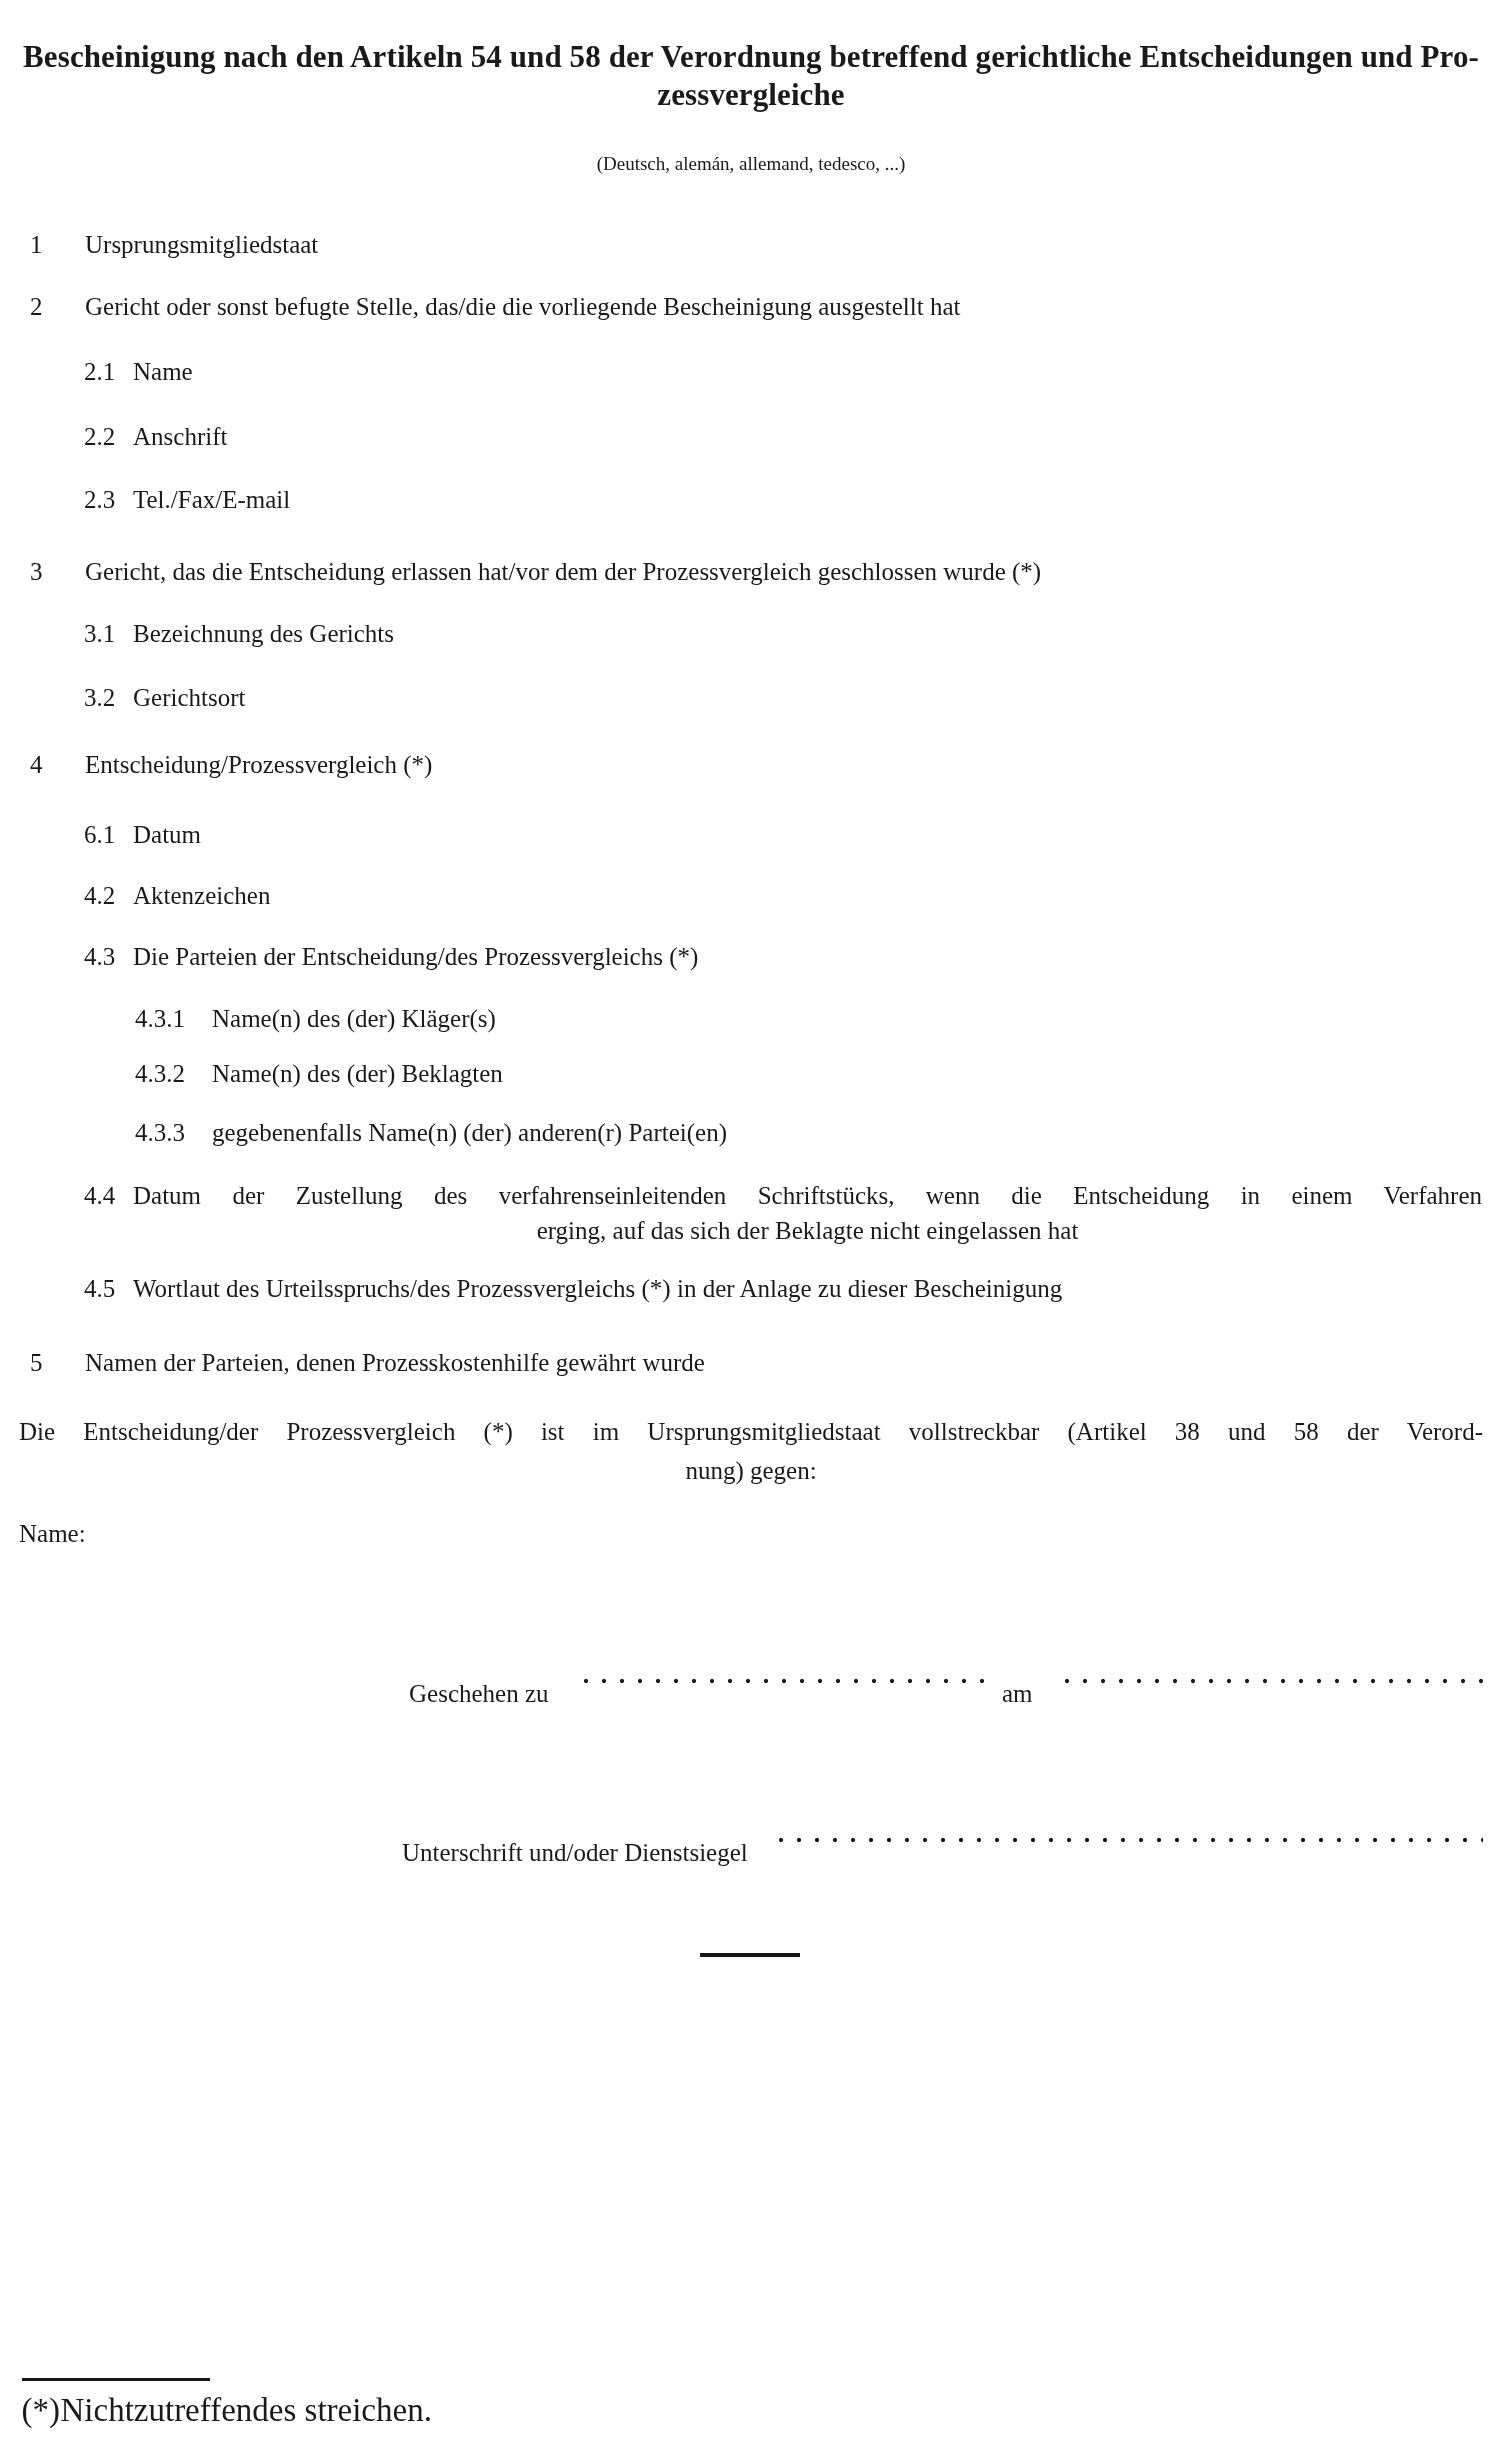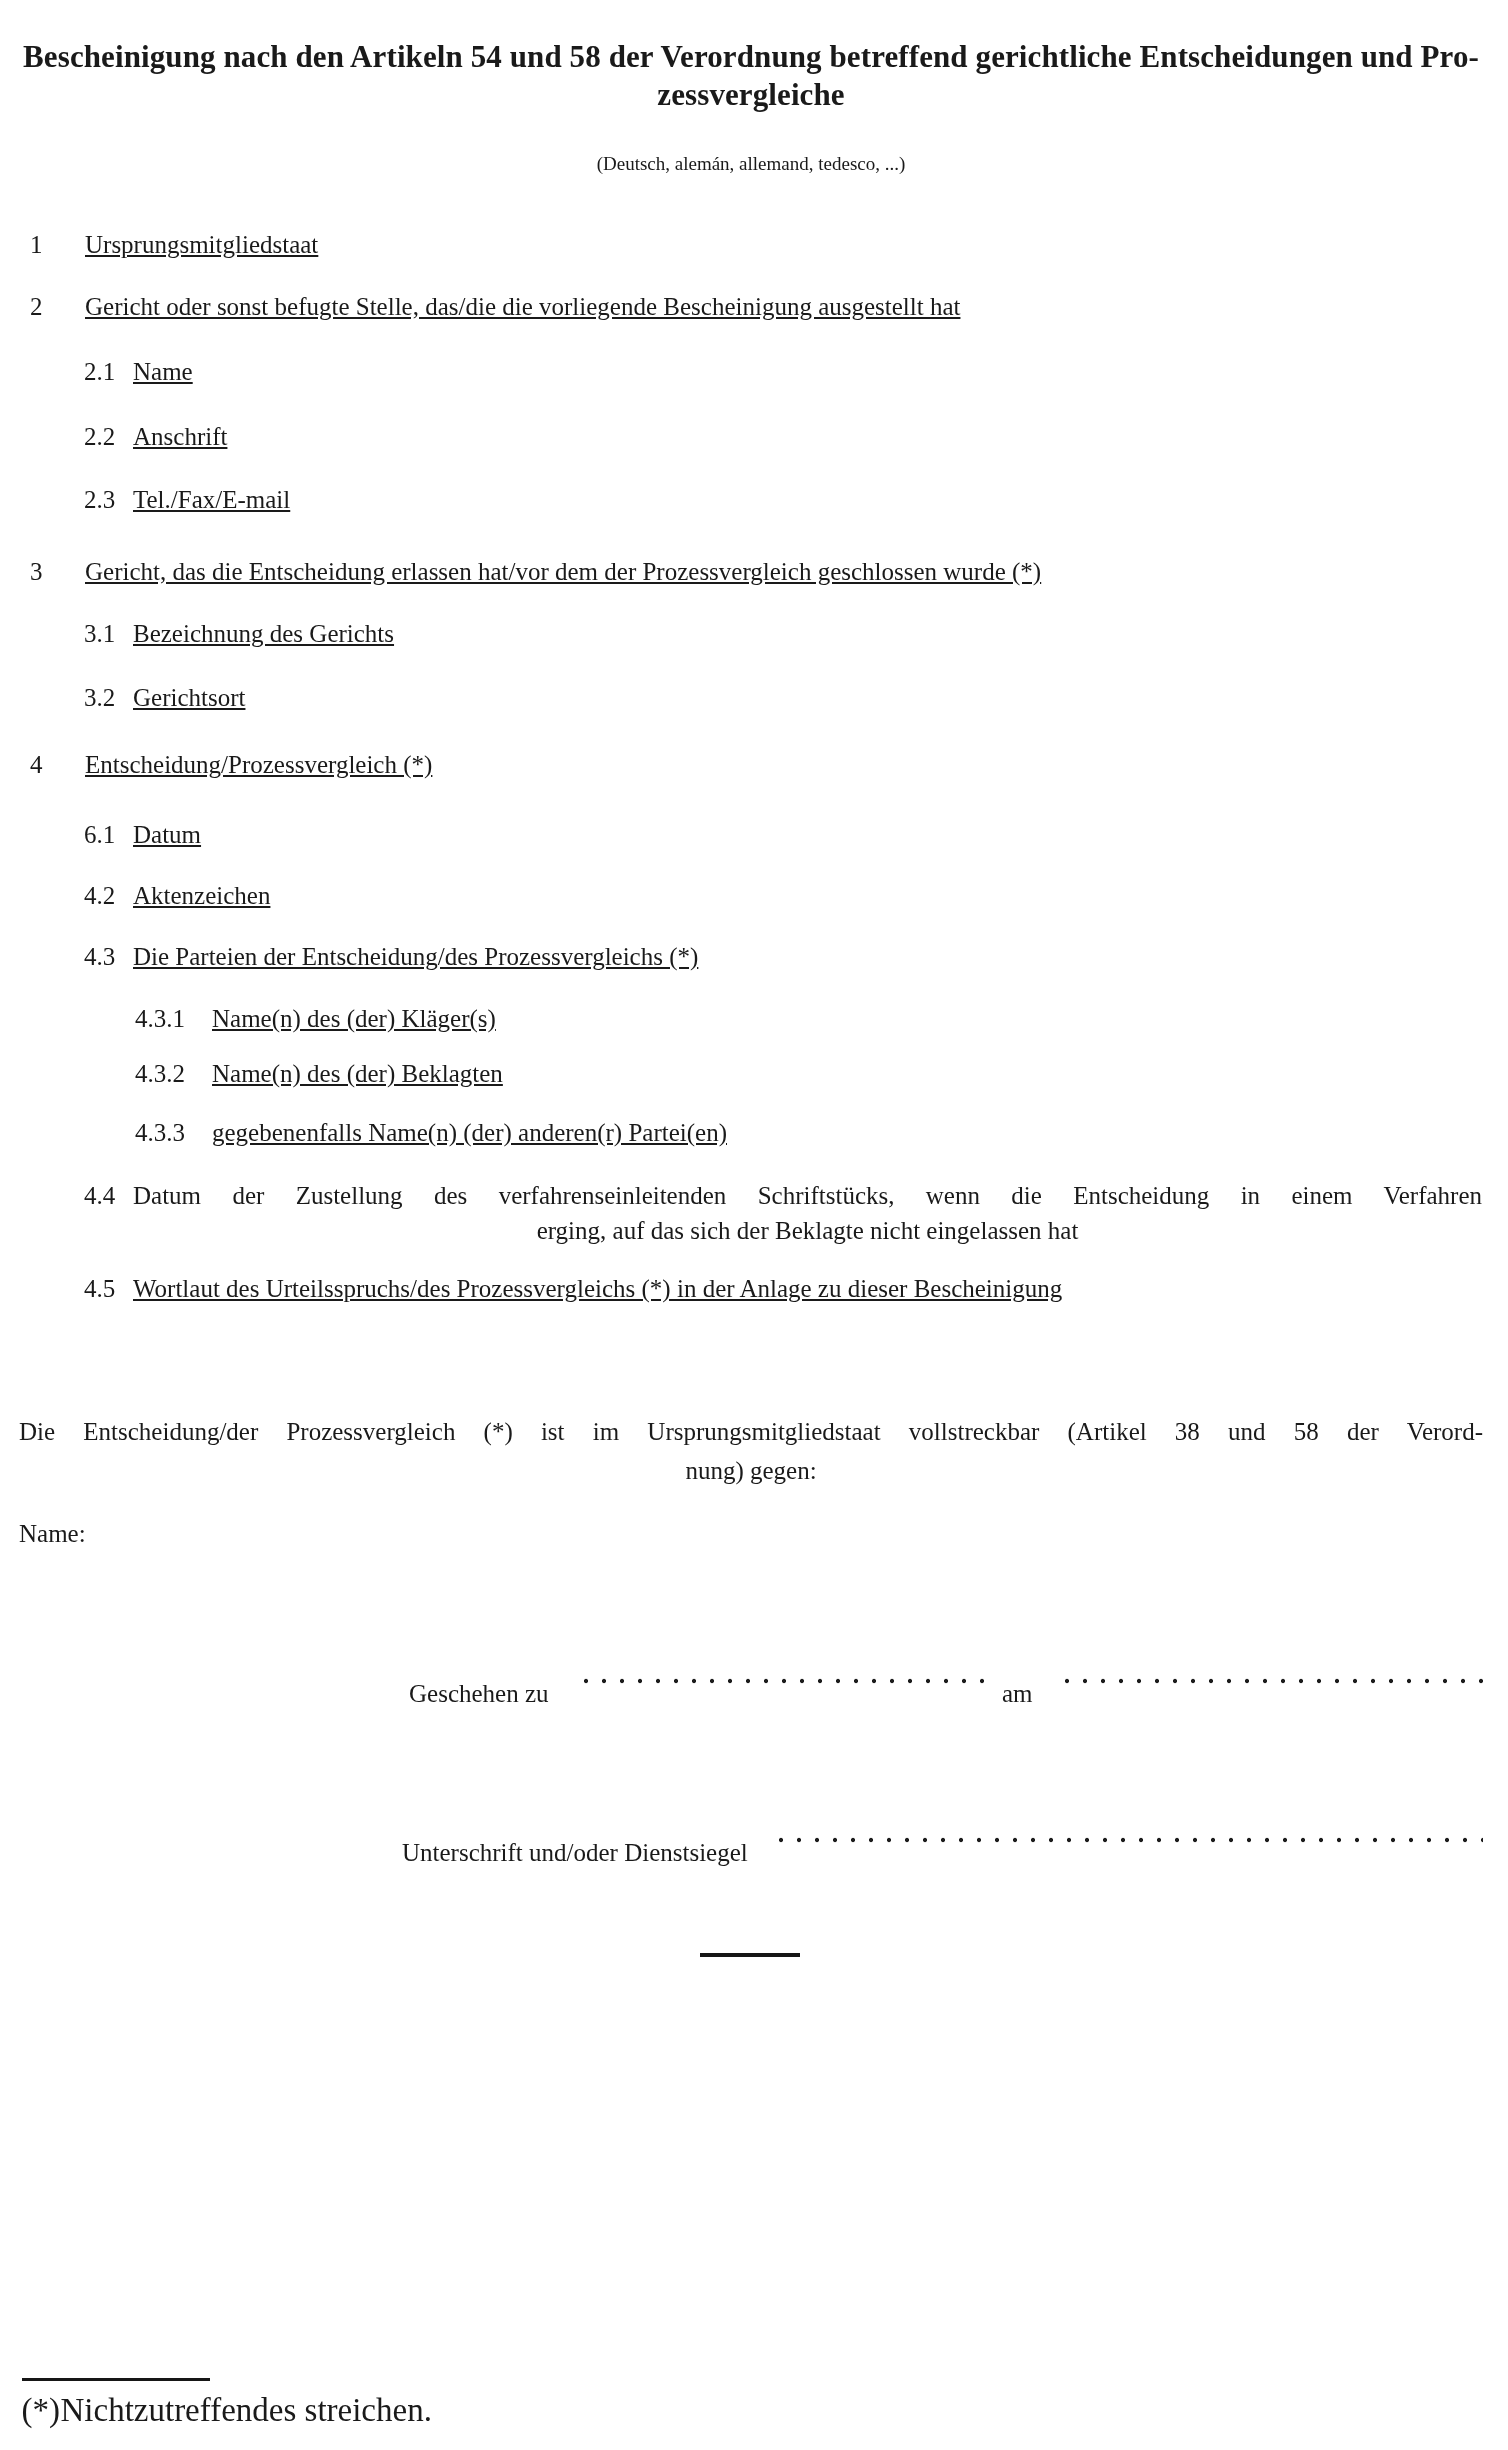--- a/index.html
+++ b/index.html
@@ -38,21 +38,20 @@
     width: 1464px;
     text-align: center;
     font-size: 19px;
   }
 
   
   .item {
     position: absolute;
     line-height: 32px;
     white-space: nowrap;
-    text-decoration: underline;
   }
   .item .num { display: inline-block; }
   .lvl1 { left: 30px; }
   .lvl1 .num { width: 55px; }
   .lvl2 { left: 84px; }
   .lvl2 .num { width: 49px; }
   .lvl3 { left: 135px; }
   .lvl3 .num { width: 77px; }
 
   
@@ -188,20 +187,23 @@
   </div>
   <div class="item lvl3" style="top:1117px">
     <span class="num">4.3.3</span><span class="txt">gegebenenfalls Name(n) (der) anderen(r) Partei(en)</span>
   </div>
   <div class="item lvl2 wrap" style="top:1178px">
     <span class="num">4.4</span><span class="txt"><span class="jline">Datum der Zustellung des verfahrenseinleitenden Schriftstücks, wenn die Entscheidung in einem Verfahren</span><span class="pline">erging, auf das sich der Beklagte nicht eingelassen hat</span></span>
   </div>
   <div class="item lvl2" style="top:1273px">
     <span class="num">4.5</span><span class="txt">Wortlaut des Urteilsspruchs/des Prozessvergleichs (*) in der Anlage zu dieser Bescheinigung</span>
   </div>
+  <div class="item lvl1" style="top:1347px">
+    <span class="num">5</span><span class="txt">Namen der Parteien, denen Prozesskostenhilfe gewährt wurde</span>
+  </div>
 
   <div class="flowpara" style="top:1412px">
     <span class="jline">Die Entscheidung/der Prozessvergleich (*) ist im Ursprungsmitgliedstaat vollstreckbar (Artikel 38 und 58 der Verord-</span>
     <span class="pline">nung) gegen:</span>
   </div>
   <div class="name-label" style="top:1520px">Name:</div>
 
   <div class="sigrow" style="top:1678px; left:409px; width:1074px">
     <span class="lbl">Geschehen zu</span>
     <span class="dots d1"></span>

